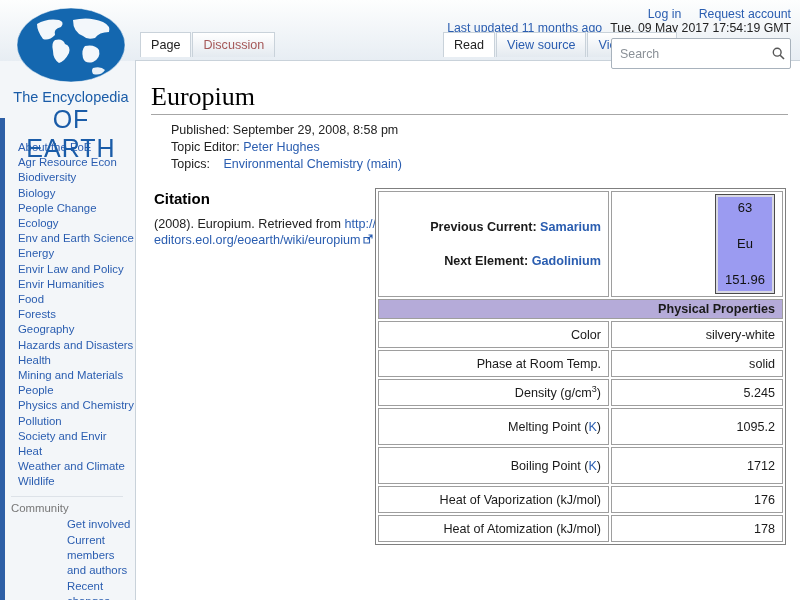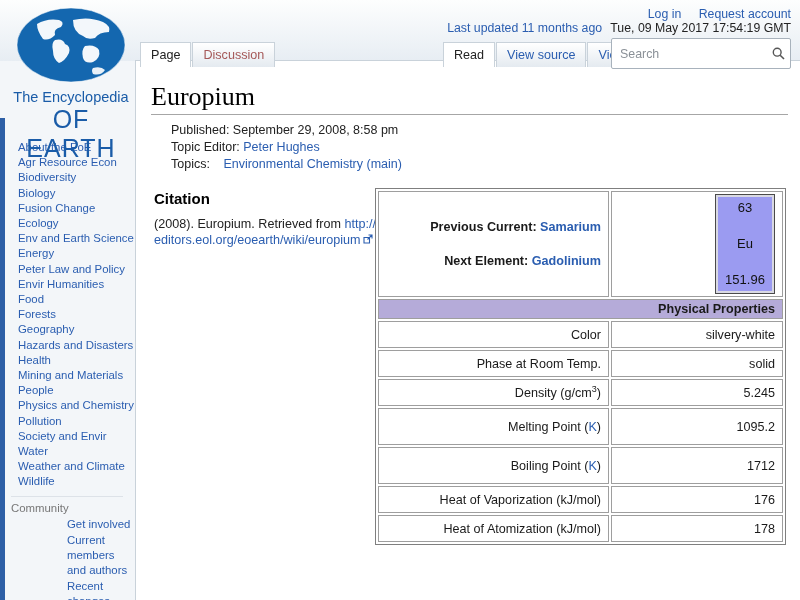--- a/index.html
+++ b/index.html
@@ -9,21 +9,21 @@
 
   
   .topbar{position:absolute;top:0;left:0;width:800px;height:61px;
           background:linear-gradient(#fdfefe,#e7edf3);}
   .personal{position:absolute;top:7px;right:9px;font-size:12.3px;}
   .personal a{margin-left:14px;}
   .updated{position:absolute;top:21px;right:9px;font-size:12.3px;color:#222;}
   .updated a{margin-right:5px;}
 
   
-  .tabs{position:absolute;top:42px;height:25px;display:flex;z-index:3;}
+  .tabs{position:absolute;top:32px;height:25px;display:flex;z-index:3;}
   .tabs-left{left:140px;}
   .tabs-right{left:443px;}
   .tab{box-sizing:border-box;height:25px;padding:5px 10px 0;font-size:12.6px;
        border:1px solid #c9d2da;border-bottom:none;margin-right:1px;
        background:linear-gradient(#ffffff,#e4eaf0);white-space:nowrap;}
   .tab a{color:#2a5db0;}
   .tab.active{background:#fff;}
   .tab.active a{color:#222;}
   .tab.new a{color:#a55858;}
 
@@ -146,37 +146,37 @@
   </div>
 
   <div class="left-strip" style="background: rgb(45, 95, 166);"></div>
 
   <div class="sidebar">
     <ul id="nav-main">
         <li><a>About the EoE</a></li>
         <li><a>Agr Resource Econ</a></li>
         <li><a>Biodiversity</a></li>
         <li><a>Biology</a></li>
-        <li><a>Fusion Change</a></li>
+        <li><a>People Change</a></li>
         <li><a>Ecology</a></li>
         <li><a>Env and Earth Science</a></li>
         <li><a>Energy</a></li>
-        <li><a>Peter Law and Policy</a></li>
+        <li><a>Envir Law and Policy</a></li>
         <li><a>Envir Humanities</a></li>
         <li><a>Food</a></li>
         <li><a>Forests</a></li>
         <li><a>Geography</a></li>
         <li><a>Hazards and Disasters</a></li>
         <li><a>Health</a></li>
         <li><a>Mining and Materials</a></li>
         <li><a>People</a></li>
         <li><a>Physics and Chemistry</a></li>
         <li><a>Pollution</a></li>
         <li><a>Society and Envir</a></li>
-        <li><a>Water</a></li>
+        <li><a>Heat</a></li>
         <li><a>Weather and Climate</a></li>
         <li><a>Wildlife</a></li>
       </ul>
     <div class="side-section">Community</div>
     <div class="sub">
         <ul id="nav-community">
           <li><a>Get involved</a></li>
           <li><a>Current members and authors</a></li>
         </ul>
       </div>

